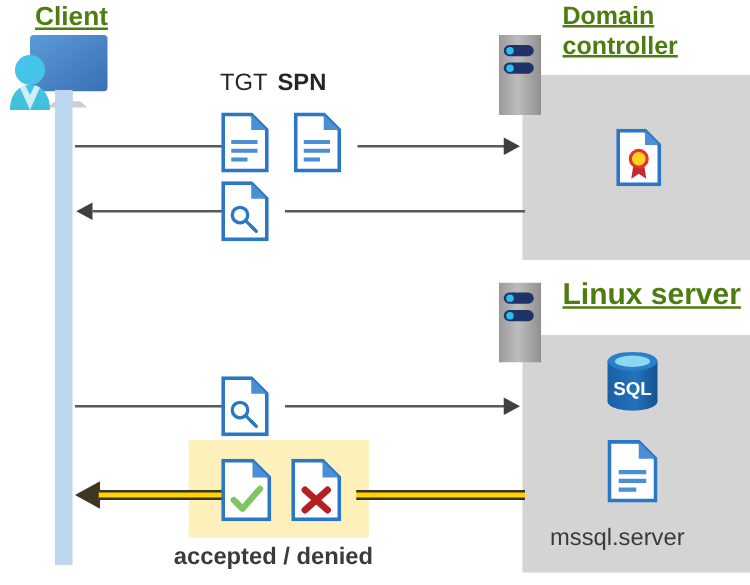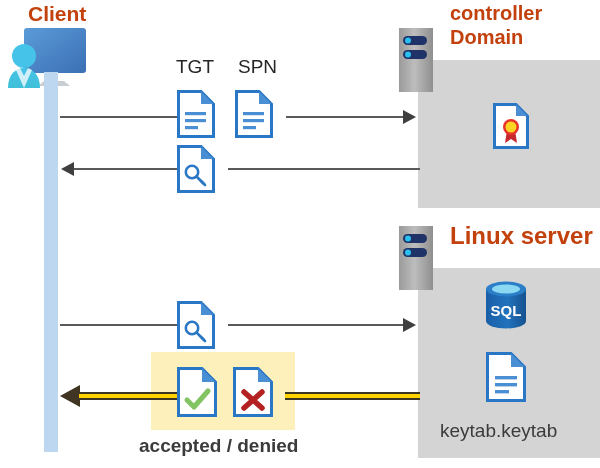--- a/index.html
+++ b/index.html
@@ -1,21 +1,21 @@
 <!DOCTYPE html>
 <html><head>
 <meta charset="utf-8">
 <style>
   html,body{margin:0;padding:0;background:#ffffff;}
   body{width:600px;height:468px;position:relative;overflow:hidden;
        font-family:"Liberation Sans", sans-serif;}
   .abs{position:absolute;}
 
   
-  .title{font-weight:bold;color:#c2410c;line-height:1.18;}
+  .title{font-weight:bold;color:#4d7c0f;line-height:1.18;text-decoration:underline;}
   #client-title{left:28px;top:2px;font-size:21px;}
   #dc-title{left:450px;top:2px;font-size:20px;width:145px;}
   #linux-title{left:450px;top:222px;font-size:24px;width:150px;}
 
   
   #client-lifeline{left:44px;top:72px;width:14px;height:380px;background:#bdd7f0;}
 
   
   .gray-panel{background:#d4d4d4;}
   #dc-panel{left:418px;top:60px;width:182px;height:148px;}
@@ -28,21 +28,21 @@
   .hline{height:2px;background:#595959;}
   .yline{height:8px;background:#ffd200;border-top:2px solid #3a3522;border-bottom:2px solid #3a3522;box-sizing:border-box;}
 
   .arrow-r{width:0;height:0;border-top:7px solid transparent;border-bottom:7px solid transparent;border-left:13px solid #3f3f3f;}
   .arrow-l{width:0;height:0;border-top:7px solid transparent;border-bottom:7px solid transparent;border-right:13px solid #3f3f3f;}
   .arrow-l-y{width:0;height:0;border-top:11px solid transparent;border-bottom:11px solid transparent;border-right:20px solid #3f3522;}
 
   
   .doclabel{font-size:19px;color:#262626;}
   #tgt-label{left:176px;top:56px;}
-  #spn-label{left:238px;top:56px;}
+  #spn-label{left:222px;top:56px;font-weight:bold;}
 
   
   #highlight-box{left:151px;top:352px;width:144px;height:78px;background:#fdf0ba;}
 
   #accepted-denied{left:139px;top:435px;font-size:19px;color:#3b3b3b;font-weight:bold;}
   #keytab-label{left:440px;top:420px;font-size:19px;color:#3b3b3b;}
 </style>
 </head>
 <body>
 
@@ -67,22 +67,22 @@
     <path d="M18 42 L22 50 L26 42 L30 44 L22 62 L14 44 Z" fill="#e9f7fb" opacity="0.85"></path>
     <circle cx="22" cy="30" r="12" fill="#45c3e8"></circle>
   </svg>
 </div>
 
 <div class="abs" id="client-lifeline"></div>
 
 <div class="abs gray-panel" id="dc-panel"></div>
 
 <div class="abs title" id="dc-title">
+  <div>Domain</div>
   <div>controller</div>
-  <div>Domain</div>
 </div>
 
 <div class="abs" style="left:399px;top:28px;">
   <svg class="rack" viewBox="0 0 34 64">
     <defs>
       <linearGradient id="rkG" x1="0" y1="0" x2="1" y2="0">
         <stop offset="0%" stop-color="#9a9a9a"></stop>
           <stop offset="45%" stop-color="#bdbdbd"></stop>
           <stop offset="100%" stop-color="#8f8f8f"></stop>
       </linearGradient>
@@ -138,21 +138,21 @@
 <div class="abs" style="left:486px;top:352px;">
   <svg width="40" height="50" viewBox="0 0 40 50">
     <path d="M1.5 1.5 H25 L38.5 15 V48.5 H1.5 Z" fill="#ffffff" stroke="#2a77c5" stroke-width="3"></path>
     <path d="M25 1.5 L38.5 15 H25 Z" fill="#4a8fd4"></path>
     <rect x="9" y="24" width="22" height="3.4" fill="#4a8fd4"></rect>
     <rect x="9" y="31" width="22" height="3.4" fill="#4a8fd4"></rect>
     <rect x="9" y="38" width="14" height="3.4" fill="#4a8fd4"></rect>
   </svg>
 </div>
 
-<div class="abs" id="keytab-label">keytab.keytab</div>
+<div class="abs" id="keytab-label">mssql.server</div>
 
 <div class="abs doclabel" id="tgt-label">TGT</div>
 <div class="abs doclabel" id="spn-label">SPN</div>
 
 <div class="abs hline" style="left:60px;top:116px;width:118px;"></div>
 <div class="abs hline" style="left:286px;top:116px;width:118px;"></div>
 <div class="abs arrow-r" style="left:403px;top:110px;"></div>
 
 <div class="abs" style="left:177px;top:90px;">
   <svg width="38" height="48" viewBox="0 0 38 48">

